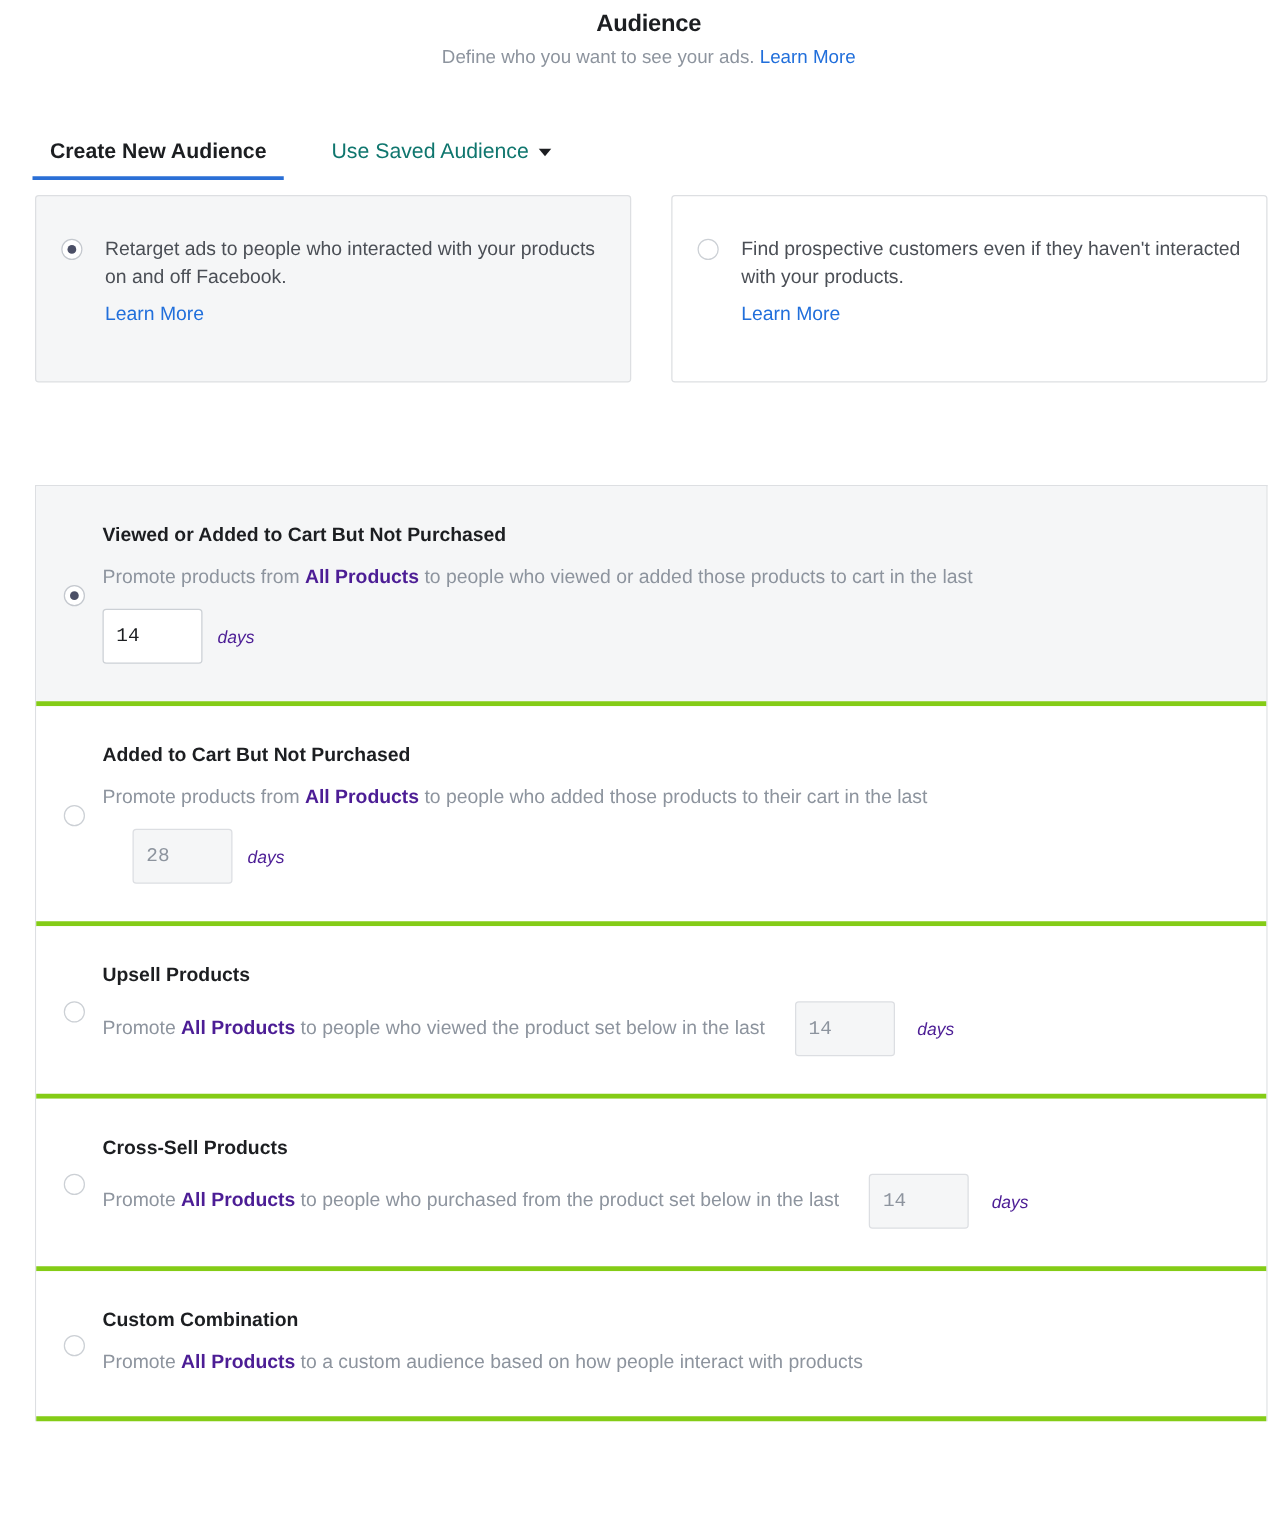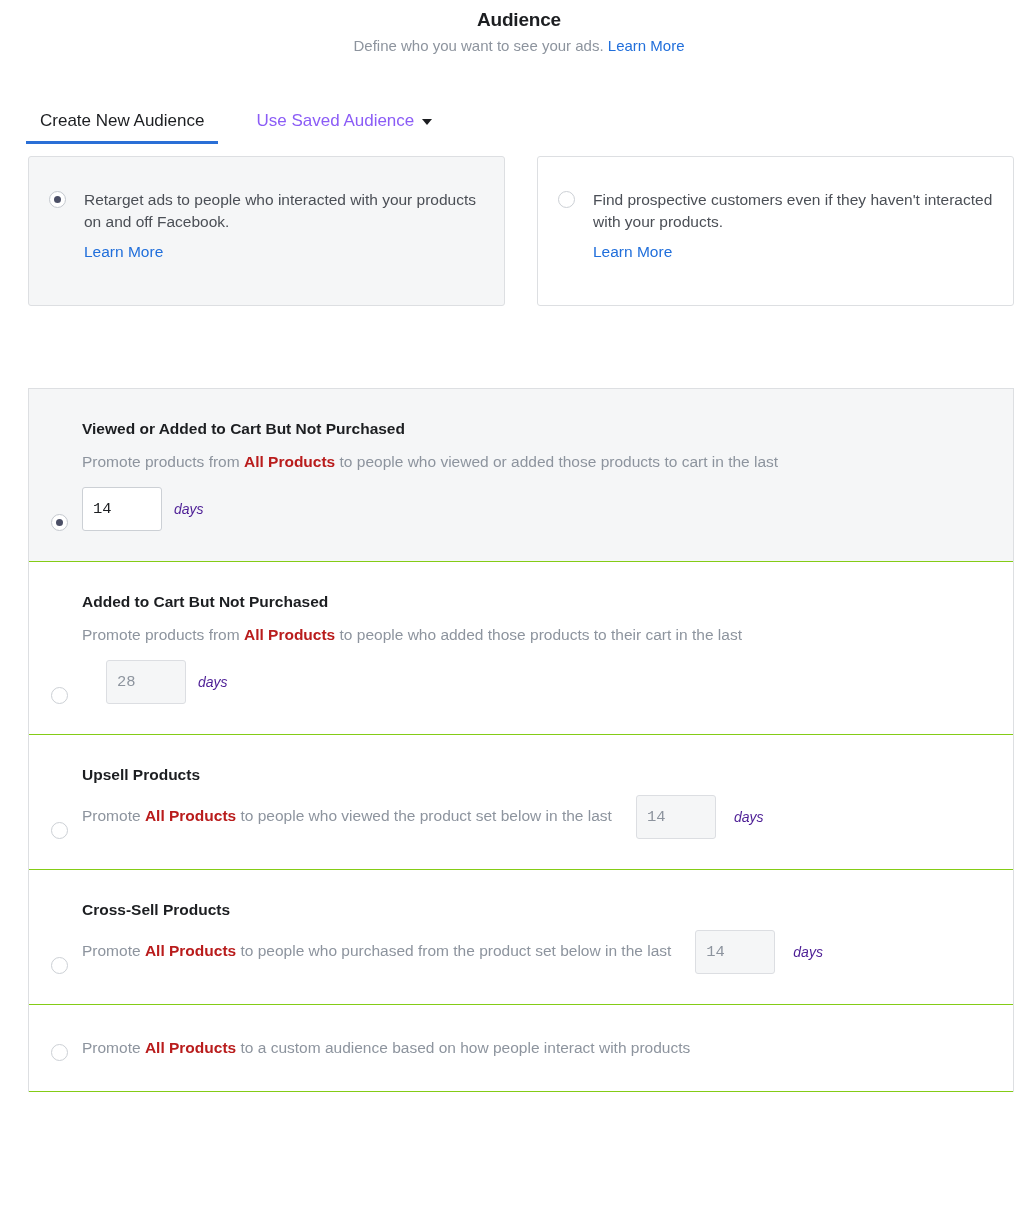--- a/index.html
+++ b/index.html
@@ -63,37 +63,37 @@
   }
   .tab {
     font-size: 17px;
     line-height: 22px;
     padding: 0 14px 12px 14px;
     cursor: pointer;
     position: relative;
     white-space: nowrap;
   }
   .tab-active {
-    font-weight: normal;
+    font-weight: bold;
     color: #1c1e21;
     margin-left: -14px;
     padding-left: 14px;
     text-align: right;
   }
   .tab-active::after {
     content: "";
     position: absolute;
     left: 0;
     right: 0;
     bottom: 0;
     height: 3px;
     background: #2a6fd6;
   }
   .tab-inactive {
-    color: #8b5cf6;
+    color: #0f766e;
     margin-left: 24px;
     display: flex;
     align-items: center;
     gap: 8px;
   }
   .caret {
     display: inline-block;
     width: 0;
     height: 0;
     border-left: 5px solid transparent;
@@ -176,24 +176,24 @@
     margin-top: 82px;
     margin-left: 28px;
     width: 986px;
     border: 1px solid #dddfe2;
     border-bottom: none;
     box-sizing: border-box;
     background: #ffffff;
   }
   .option-row {
     box-sizing: border-box;
-    border-bottom: 1px solid #84cc16;
+    border-bottom: 4px solid #84cc16;
     padding: 30px 24px 30px 22px;
     display: flex;
-    align-items: flex-end;
+    align-items: center;
     background: #ffffff;
     cursor: pointer;
   }
   .option-row.selected {
     background: #f5f6f7;
   }
   .option-body {
     margin-left: 14px;
     flex: 1;
   }
@@ -203,21 +203,21 @@
     color: #1c1e21;
     line-height: 20px;
     margin-bottom: 10px;
   }
   .option-desc {
     font-size: 15.5px;
     line-height: 26px;
     color: #8d949e;
   }
   .option-desc b {
-    color: #b91c1c;
+    color: #4c1d95;
     font-weight: bold;
   }
 
   
   .num-input {
     box-sizing: border-box;
     width: 80px;
     height: 44px;
     border: 1px solid #ccd0d5;
     border-radius: 3px;
@@ -337,20 +337,21 @@
         <div class="option-title">Cross-Sell Products</div>
         <div class="option-desc">
           <span>Promote </span><b>All Products</b><span> to people who purchased from the product set below in the last</span><input class="num-input disabled inline-input" type="text" disabled="" value="14" style=""><span class="days-label">days</span>
         </div>
       </div>
     </div>
 
     <div class="option-row">
       <span class="radio"></span>
       <div class="option-body">
+        <div class="option-title">Custom Combination</div>
         <div class="option-desc">
           <span>Promote </span><b>All Products</b><span> to a custom audience based on how people interact with products</span>
         </div>
       </div>
     </div>
 
   </div>
 
 </div>
 

